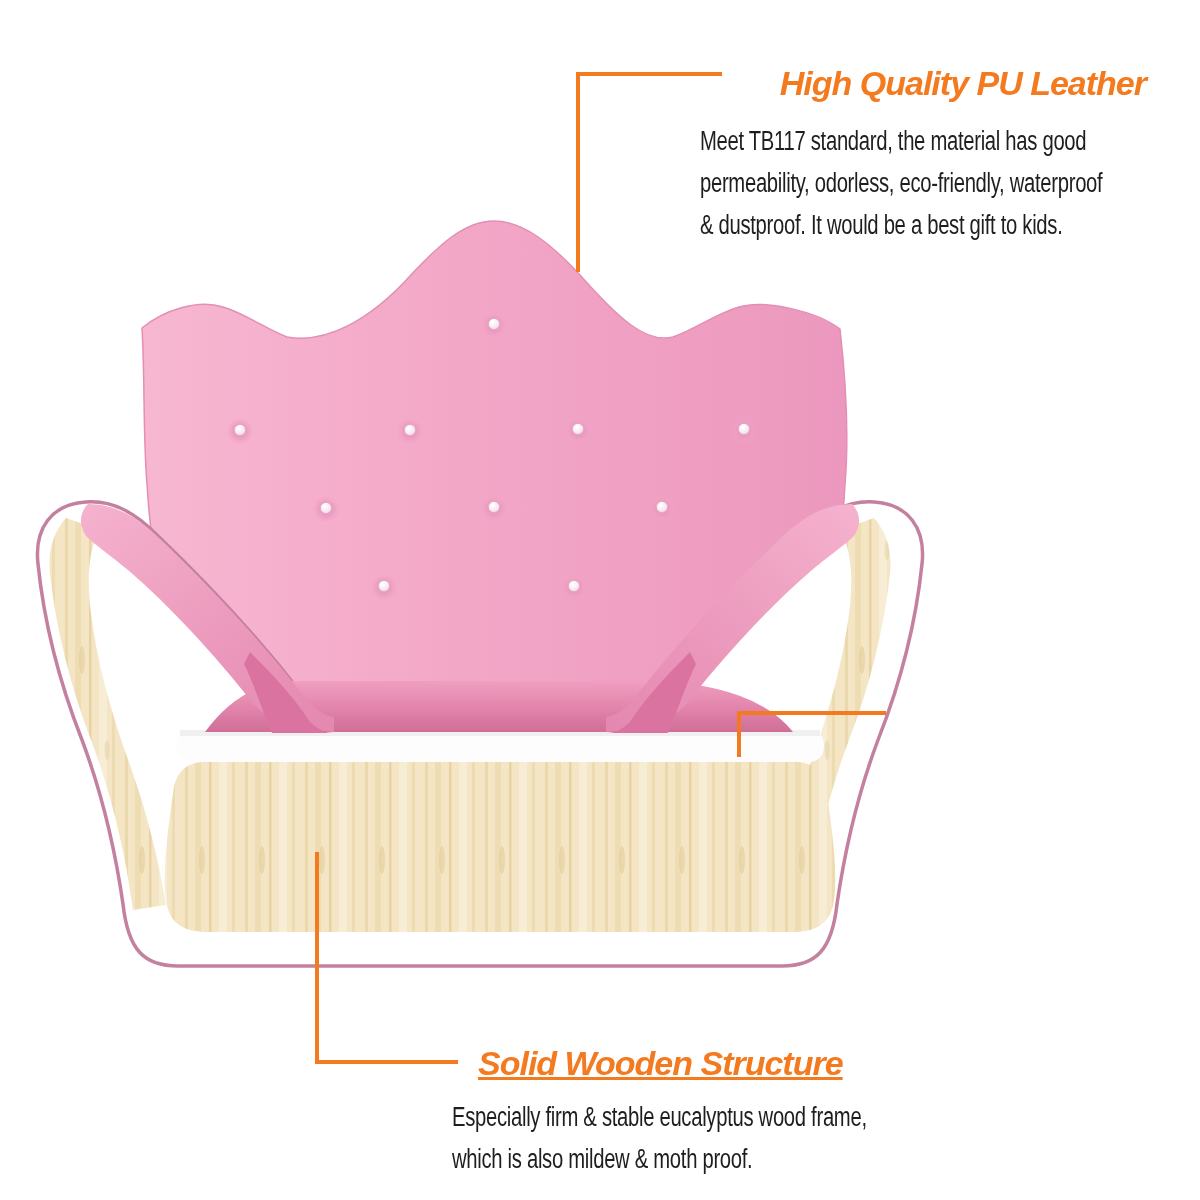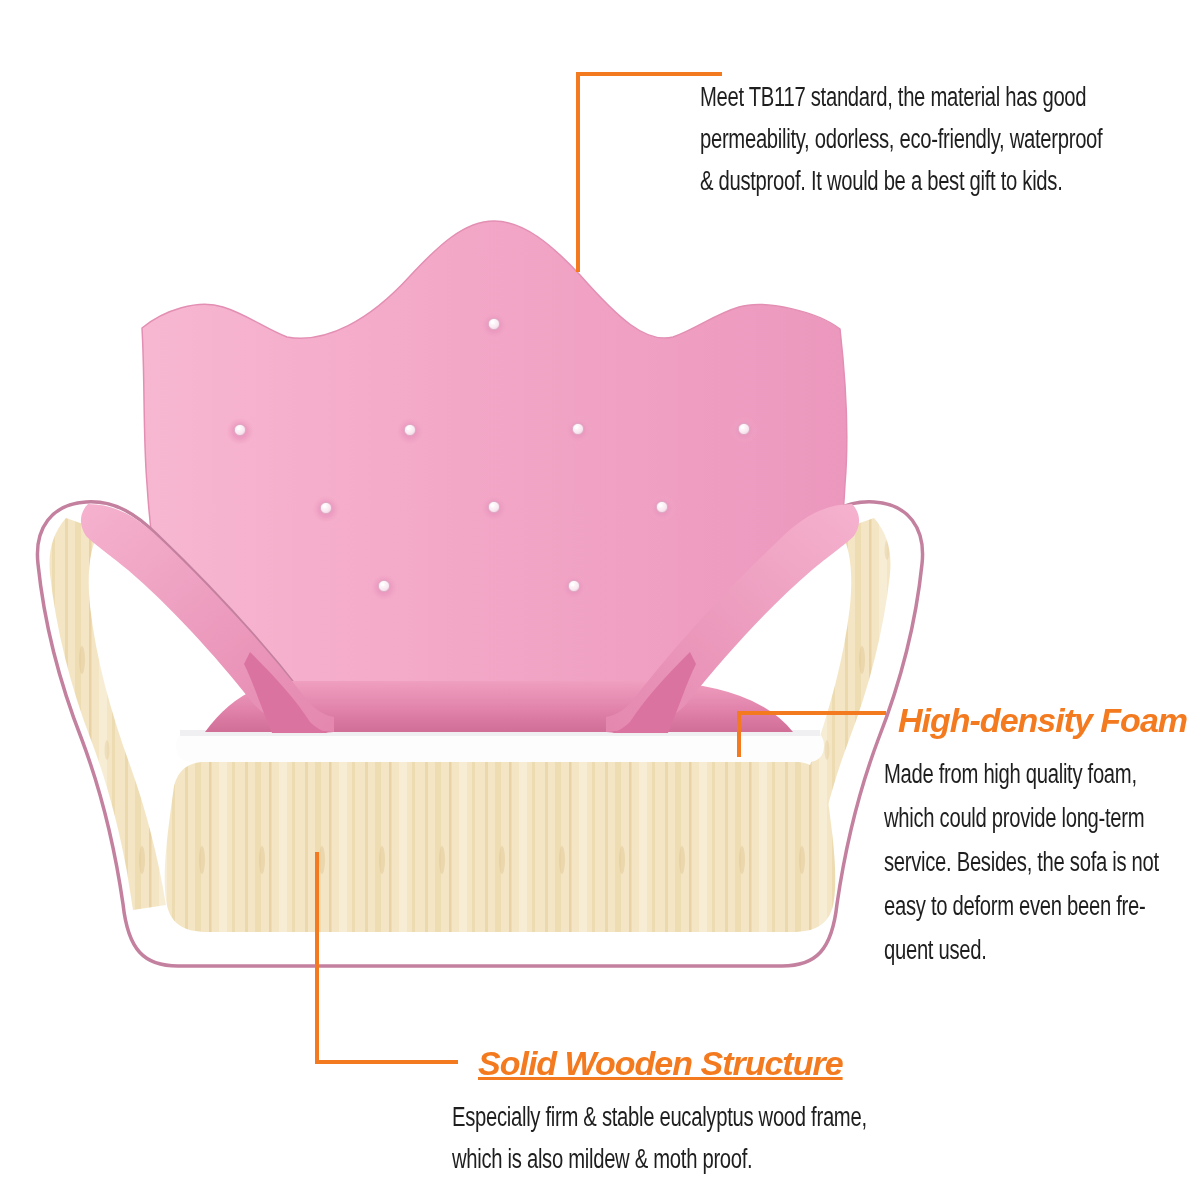--- a/index.html
+++ b/index.html
@@ -207,37 +207,28 @@
     </g>
 
     <g fill="none" stroke="#F47A1F" stroke-width="4">
       <path d="M 722,74 L 578,74 L 578,272"></path>
       <path d="M 886,713 L 739,713 L 739,757"></path>
       <path d="M 317,852 L 317,1062 L 458,1062"></path>
     </g>
   </svg>
 
   <div class="callout" id="pu-block" style="left:700px;top:61px;width:446px;">
+    <div class="callout-title">High Quality PU Leather</div>
     <div class="callout-body">
       <div class="line">Meet TB117 standard, the material has good</div>
       <div class="line">permeability, odorless, eco-friendly, waterproof</div>
       <div class="line">&amp; dustproof. It would be a best gift to kids.</div>
     </div>
   </div>
 
-  <div class="callout" id="foam-block" style="left:884px;top:698px;width:316px;">
-    <div class="callout-title">High-density Foam</div>
-    <div class="callout-body">
-      <div class="line">Made from high quality foam,</div>
-      <div class="line">which could provide long-term</div>
-      <div class="line">service. Besides, the sofa is not</div>
-      <div class="line">easy to deform even been fre-</div>
-      <div class="line">quent used.</div>
-    </div>
-  </div>
 
   <div class="callout" id="wood-block" style="left:452px;top:1041px;width:500px;">
     <div class="callout-title">Solid Wooden Structure</div>
     <div class="callout-body">
       <div class="line">Especially firm &amp; stable eucalyptus wood frame,</div>
       <div class="line">which is also mildew &amp; moth proof.</div>
     </div>
   </div>
 
 </div>

